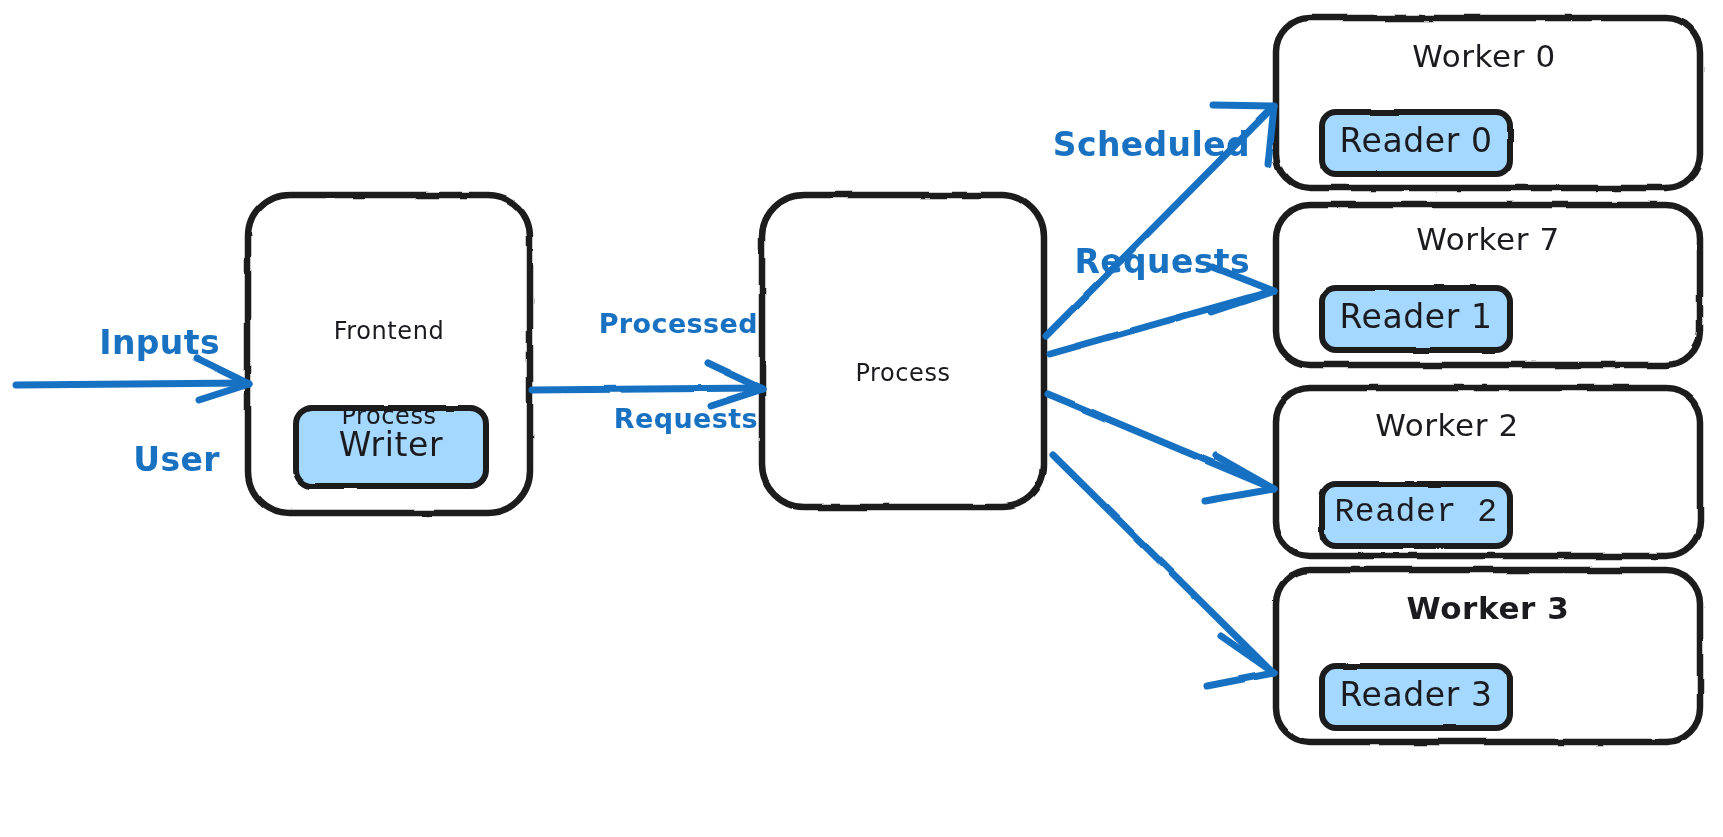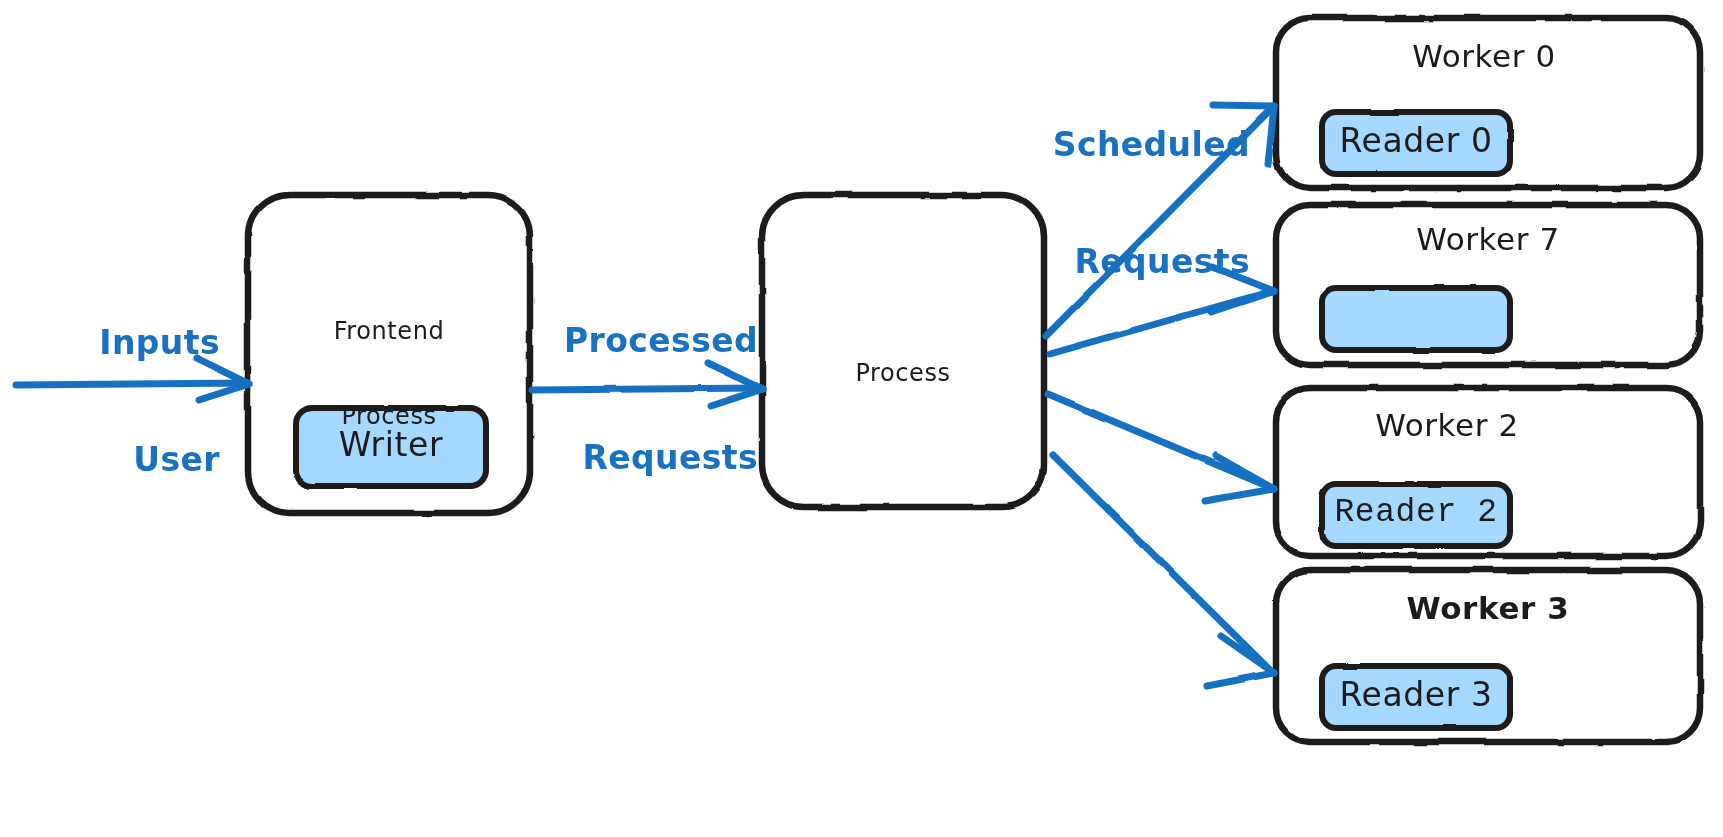--- a/index.html
+++ b/index.html
@@ -49,21 +49,21 @@
   }
   .worker-title {
     font-size: 31px;
     letter-spacing: 0.6px;
   }
   .chip-title {
     font-size: 33px;
     letter-spacing: 0.6px;
   }
   .edge-label.lbl-user { font-size: 33px; letter-spacing: 0.4px; }
-  .edge-label.lbl-processed { font-size: 33px; letter-spacing: 0.4px; }
+  .edge-label.lbl-processed { font-size: 27px; letter-spacing: 0.4px; }
   .edge-label.lbl-scheduled { font-size: 33px; letter-spacing: 0.4px; }
 </style>
 </head>
 <body>
 
 <div id="diagram-root">
 
   <svg id="diagram-svg" viewBox="0 0 1723 837">
     <defs>
       <filter id="rough" x="-12%" y="-12%" width="124%" height="124%">
@@ -169,20 +169,21 @@
 
   <div class="edge-label lbl-scheduled" style="left:1030px; top:48px; width:220px;">
     <div>Scheduled</div>
     <div>Requests</div>
   </div>
 
   <div class="node-label worker-title" style="left:1272px; top:38px; width:424px;">Worker 0</div>
   <div class="node-label chip-title" style="left:1322px; top:122px; width:188px;">Reader 0</div>
 
   <div class="node-label worker-title" style="left:1276px; top:221px; width:424px;">Worker 7</div>
+  <div class="node-label chip-title" style="left:1322px; top:298px; width:188px;">Reader 1</div>
 
   <div class="node-label worker-title" style="left:1235px; top:407px; width:424px;">Worker 2</div>
   <div class="node-label chip-title" style="left:1322px; top:494px; width:188px;font-family:Liberation Mono, monospace;">Reader 2</div>
 
   <div class="node-label worker-title" style="left:1276px; top:590px; width:424px;font-weight:bold;">Worker 3</div>
   <div class="node-label chip-title" style="left:1322px; top:676px; width:188px;">Reader 3</div>
 
 </div>
 
 </body></html>

